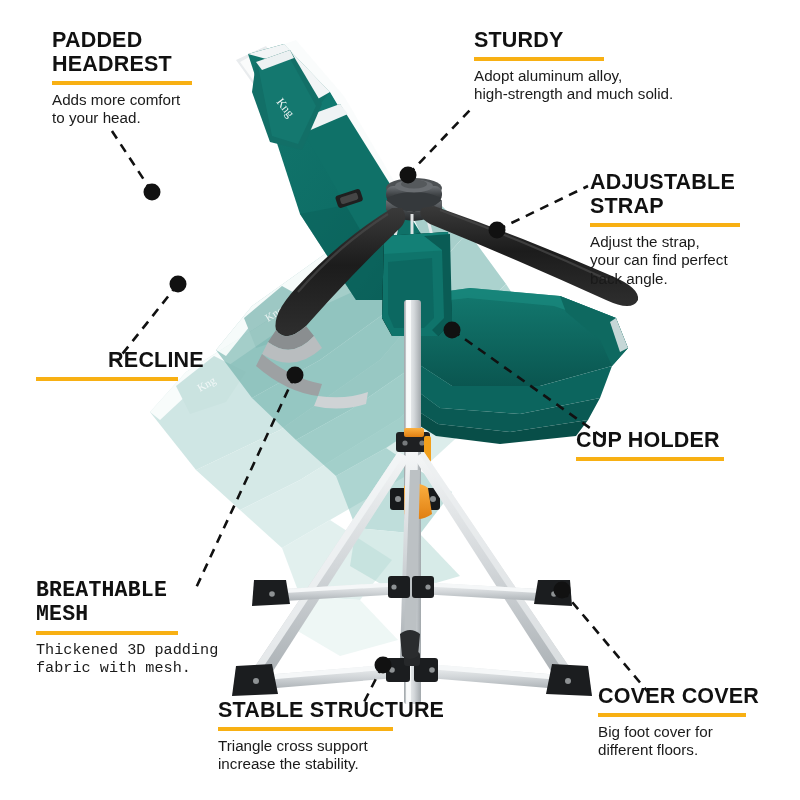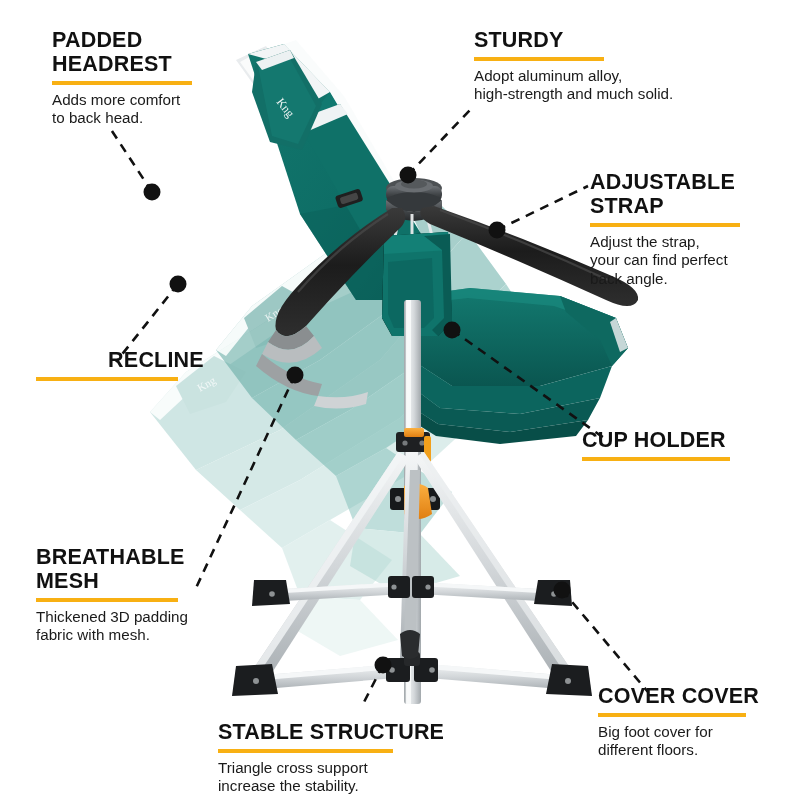--- a/index.html
+++ b/index.html
@@ -34,27 +34,27 @@
     white-space:pre-line;
   }
 
   
   #c-headrest{left:52px;top:28px;width:190px;}
   #c-headrest .rule{width:140px;}
   #c-sturdy{left:474px;top:28px;width:300px;}
   #c-sturdy .rule{width:130px;}
   #c-strap{left:590px;top:170px;width:200px;}
   #c-strap .rule{width:150px;}
-  #c-cup{left:576px;top:428px;width:210px;margin-left:6px;}
+  #c-cup{left:576px;top:428px;width:210px;}
   #c-cup .rule{width:148px;}
   #c-recline{left:36px;top:348px;width:240px;text-align:center;}
   #c-recline .rule{width:142px;}
-  #c-mesh{left:36px;top:545px;width:210px;}
+  #c-mesh{left:36px;top:578px;width:210px;font-family:Liberation Mono, monospace;}
   #c-mesh .rule{width:142px;}
-  #c-stable{left:218px;top:698px;width:260px;margin-top:22px;}
+  #c-stable{left:218px;top:698px;width:260px;}
   #c-stable .rule{width:175px;}
   #c-foot{left:598px;top:684px;width:200px;}
   #c-foot .rule{width:148px;}
 
   
   #art{position:absolute;left:0;top:0;width:800px;height:800px;}
   .dot{fill:#111111;}
   .lead{stroke:#111111;stroke-width:2.6;fill:none;stroke-dasharray:9 7;stroke-linecap:butt;}
 </style>
 </head>
@@ -309,21 +309,21 @@
       <circle class="dot" cx="383" cy="665" r="8.5"></circle>
       <circle class="dot" cx="562" cy="590" r="8.5"></circle>
     </g>
   </svg>
 
   <div class="callout" id="c-headrest">
     <div class="title">PADDED
 HEADREST</div>
     <div class="rule"></div>
     <div class="desc">Adds more comfort
-to back head.</div>
+to your head.</div>
   </div>
 
   <div class="callout" id="c-sturdy">
     <div class="title">STURDY</div>
     <div class="rule"></div>
     <div class="desc">Adopt  aluminum alloy,
 high-strength and much solid.</div>
   </div>
 
   <div class="callout" id="c-strap">

